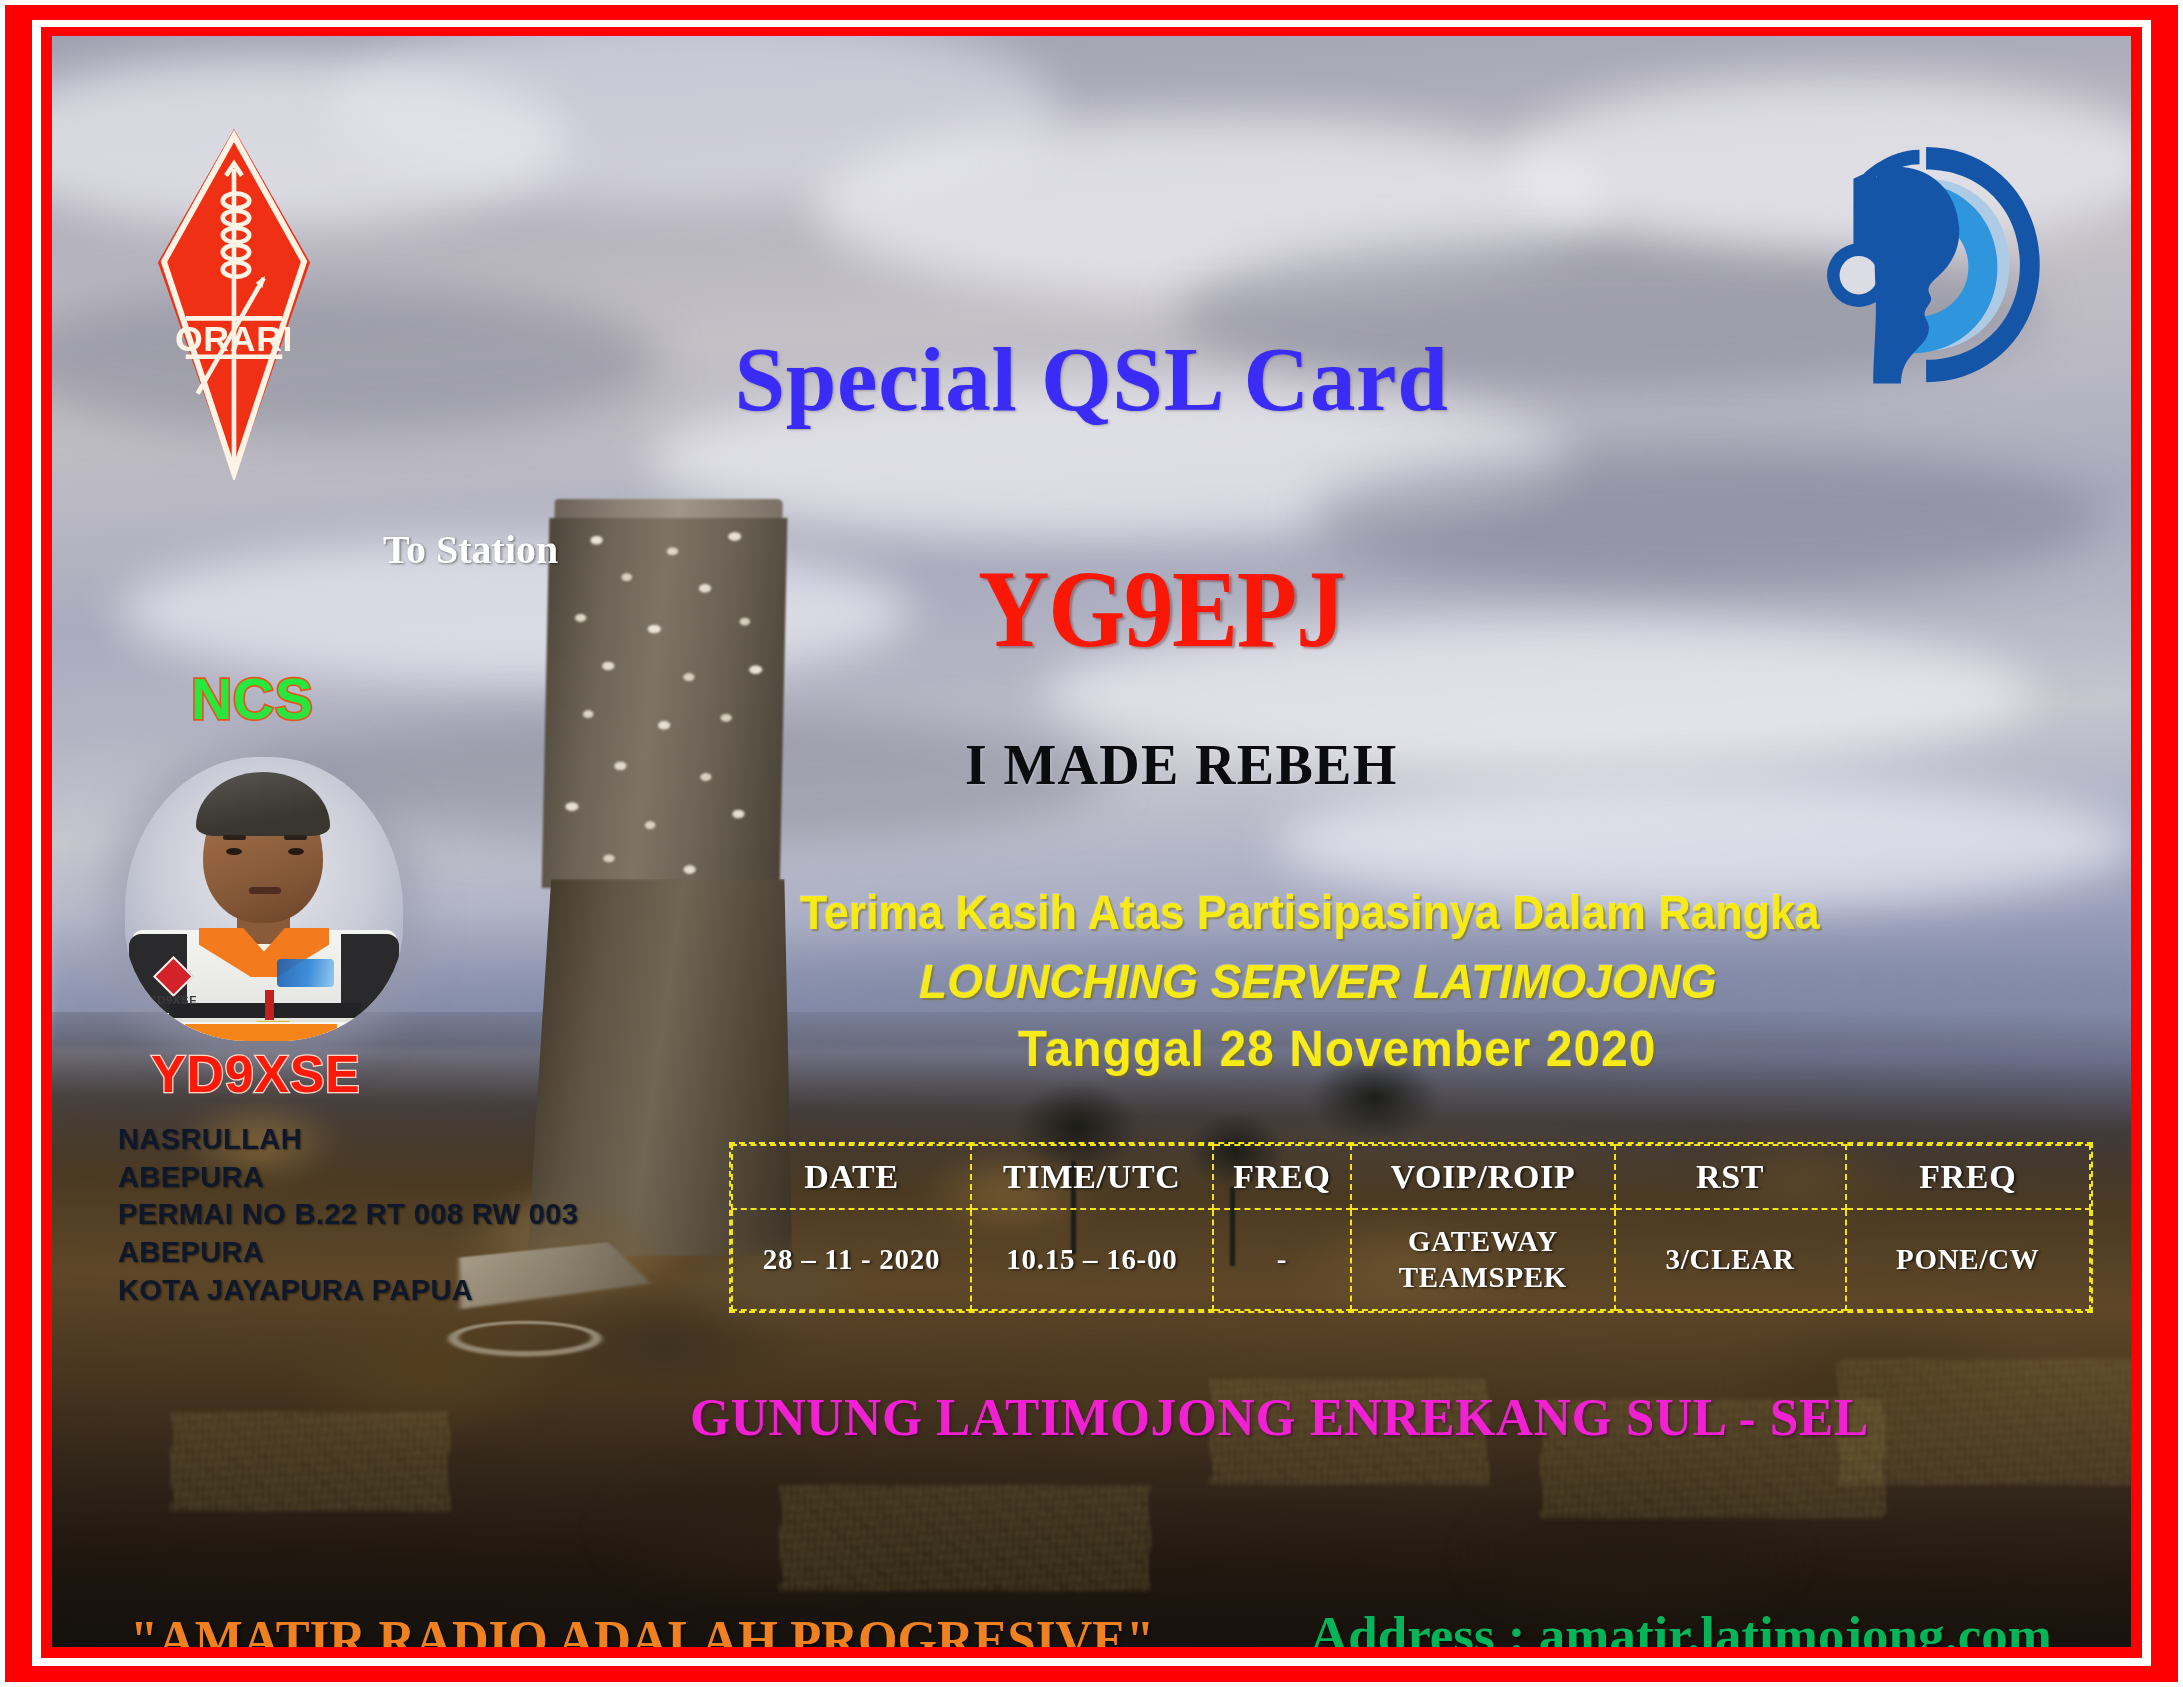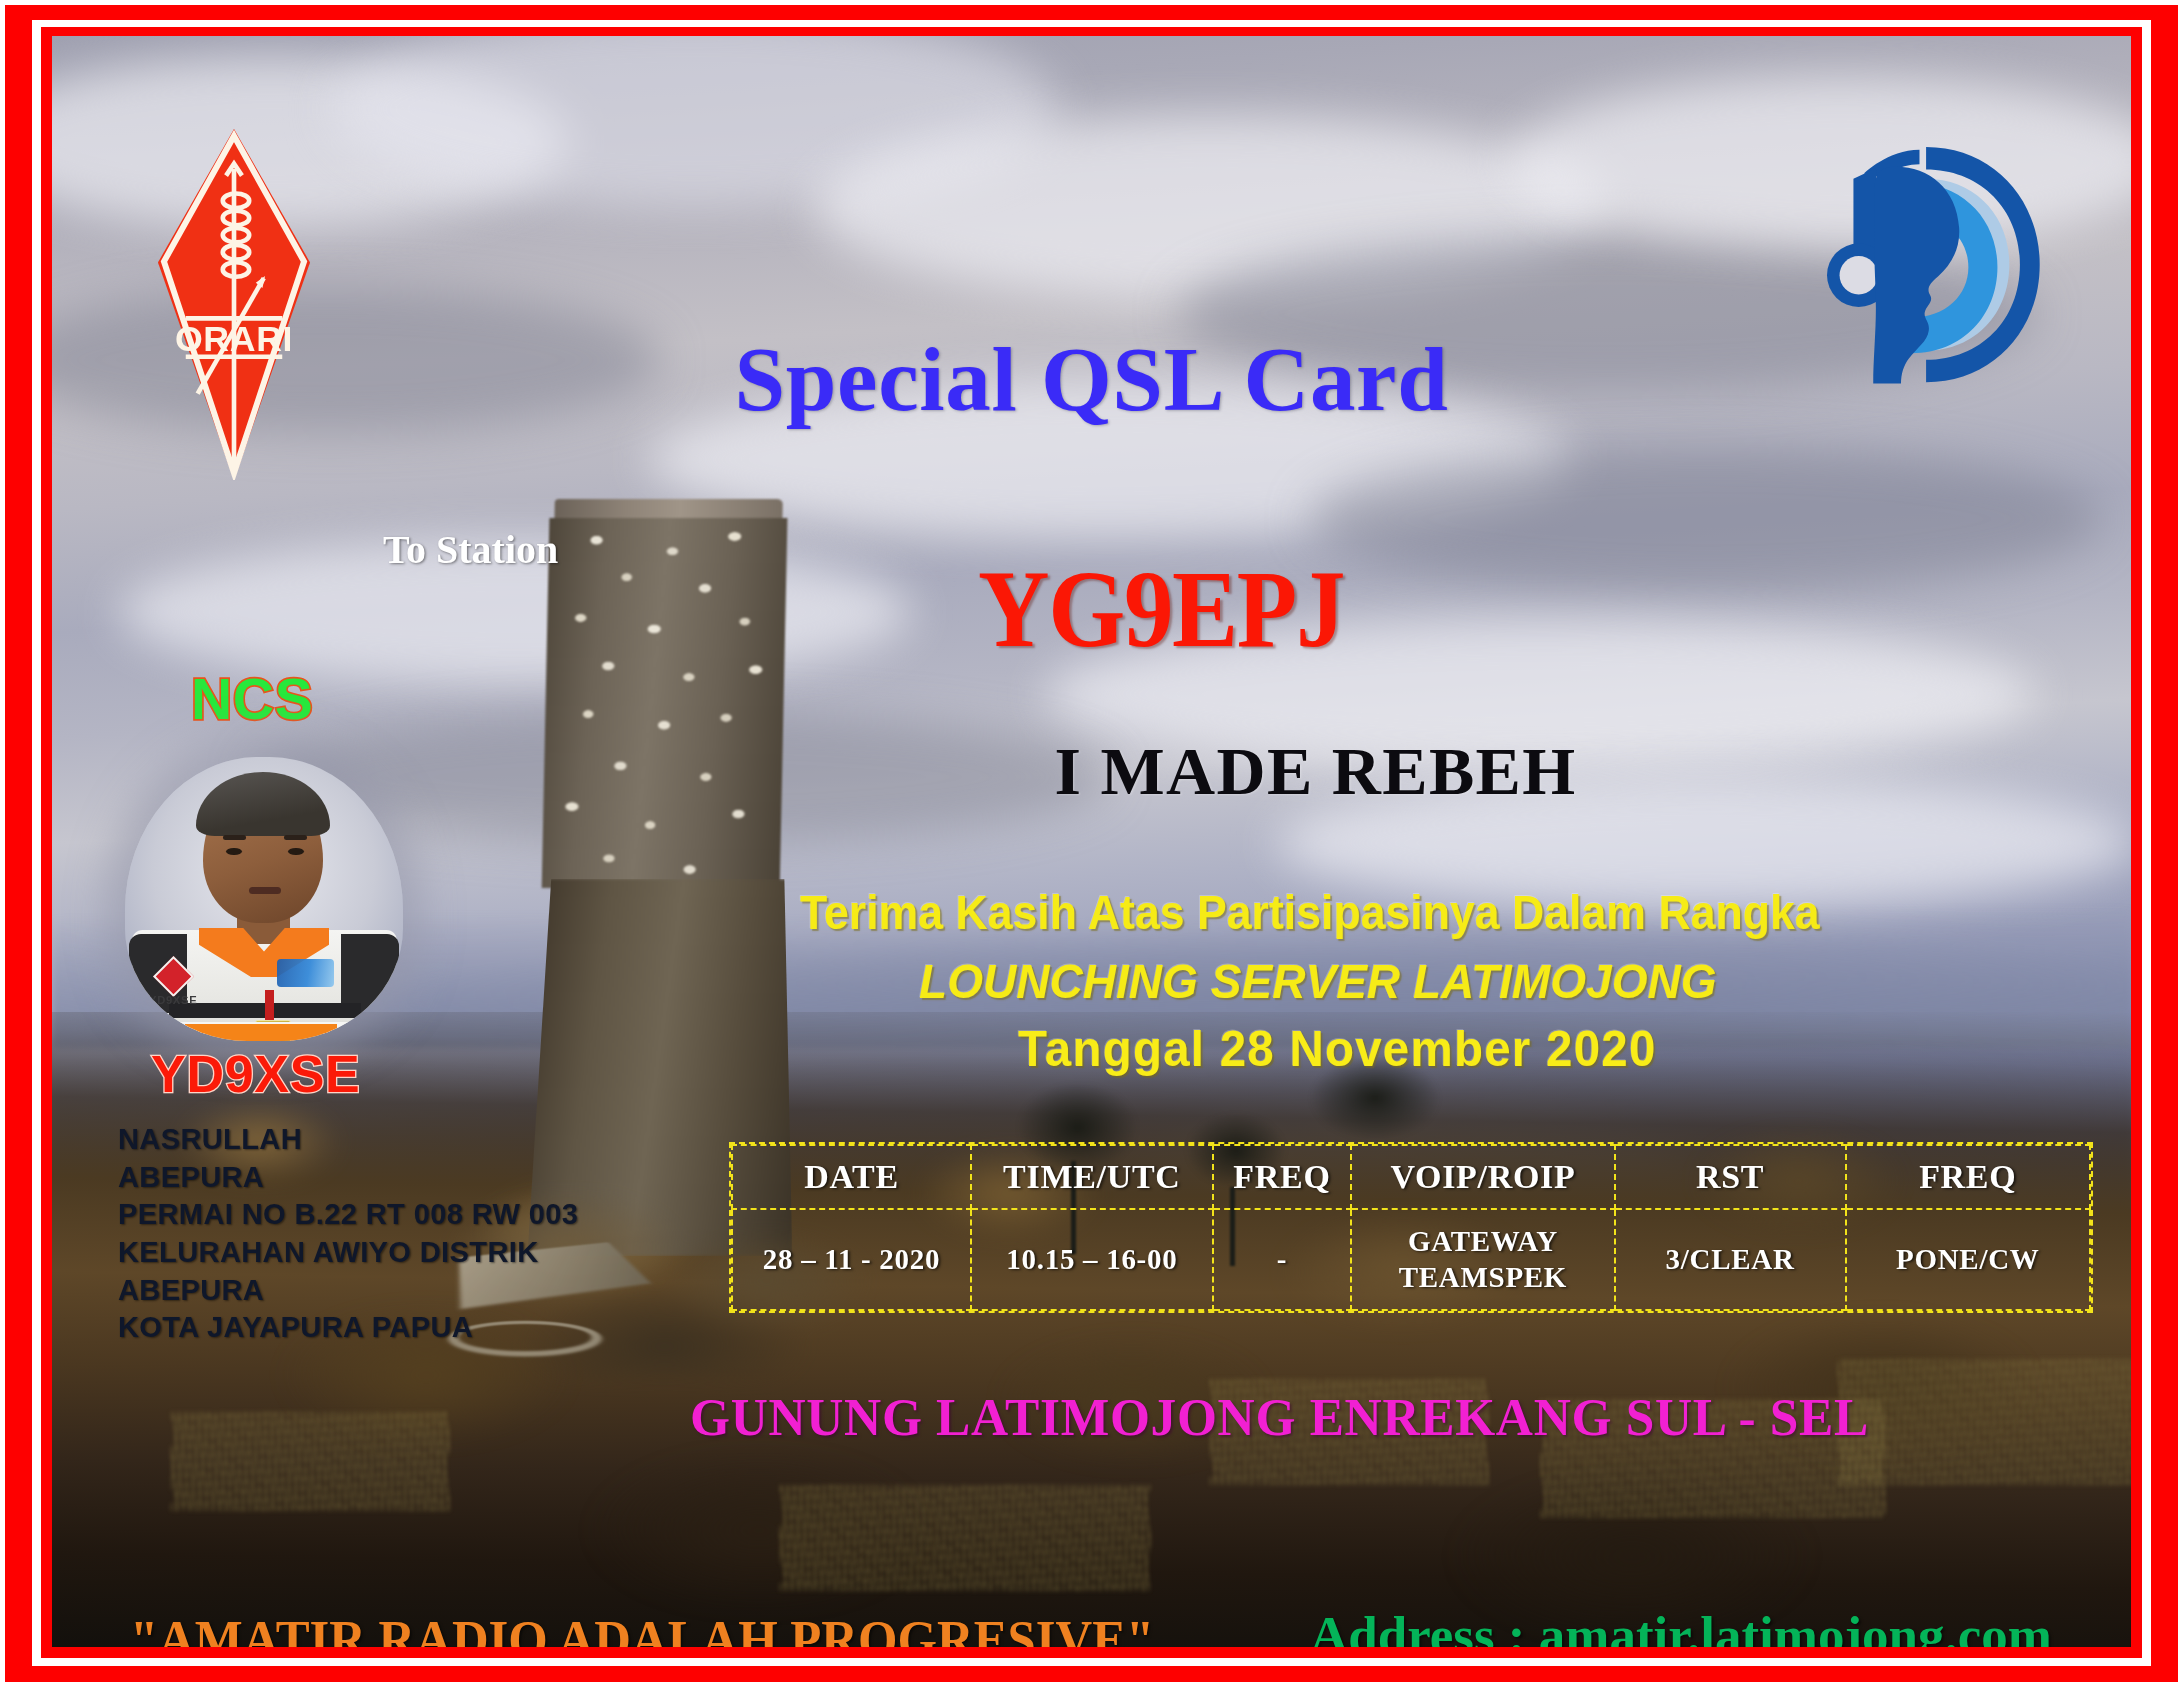--- a/index.html
+++ b/index.html
@@ -251,23 +251,23 @@
     text-align:left;
     font-family:"Liberation Serif", serif;
     font-weight:bold; font-size:99px; line-height:1;
     color:#fb1705;
     letter-spacing:-1.3px;
     transform: scaleY(1.12);
     text-shadow: 2.6px 2px 2px rgba(90,12,0,.35);
   }
   .operator-name{
     position:absolute; left:913px; top:701px; width:701px;
-    text-align:center;
-    font-family:"Liberation Serif", serif;
-    font-weight:bold; font-size:68px; line-height:1;
+    text-align:left;
+    font-family:"Liberation Serif", serif;
+    font-weight:bold; font-size:56px; line-height:1;
     color:#0c0b10;
     letter-spacing:1.3px;
     text-shadow: 1.3px 1.3px 2px rgba(255,255,255,.25);
   }
   .thanks-line{
     position:absolute; left:748px; top:853px; width:1297px;
     text-align:left;
     font-family:"Liberation Sans", sans-serif;
     font-weight:bold;
     font-size:48px; line-height:1;
@@ -581,21 +581,20 @@
       <div class="pv-belt"></div>
       <div class="pv-sash"></div>
     </div>
 
     <div class="callsign-ncs">YD9XSE</div>
 
     <div class="address-block">
       <div>NASRULLAH</div>
       <div>ABEPURA</div>
       <div>PERMAI NO B.22 RT 008 RW 003</div>
-      <div>KELURAHAN AWIYO DISTRIK</div>
       <div>ABEPURA</div>
       <div>KOTA JAYAPURA PAPUA</div>
     </div>
 
     <div class="log-table">
       <table>
         <thead>
           <tr>
             <th class="col-date">DATE</th>
             <th class="col-time">TIME/UTC</th>

